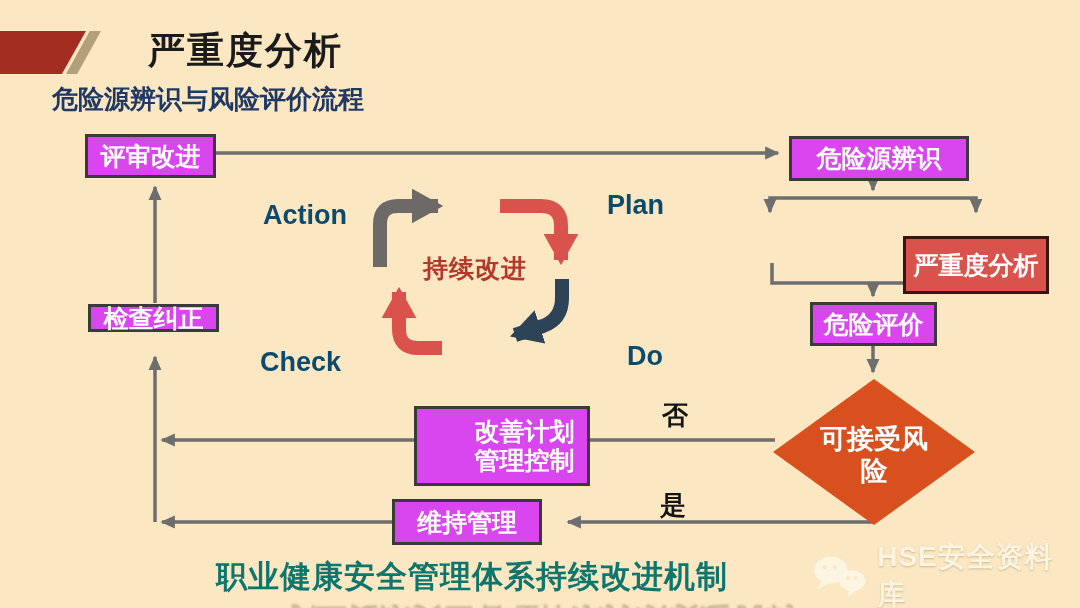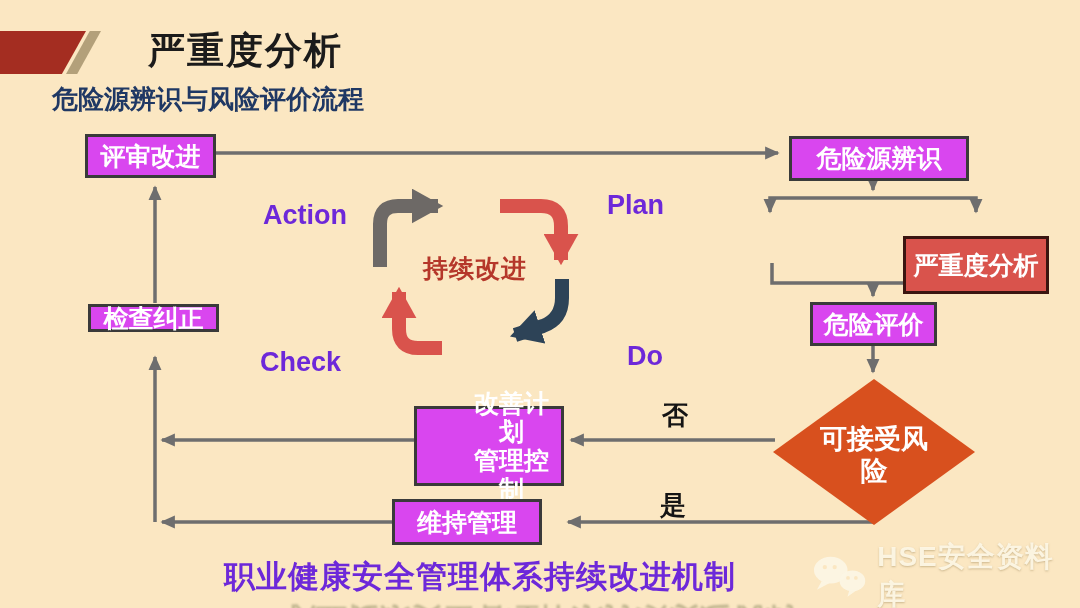--- a/index.html
+++ b/index.html
@@ -19,41 +19,41 @@
     background:#d946ef;border:3px solid #3A3A3A;color:#fff;font-weight:bold;font-size:25px;
     text-align:center;line-height:1.15;box-sizing:border-box;}
   .node.red1{background:#D05020;border-color:#40180A;}
   .node.red2{background:#D9534C;border-color:#3A1510;}
   .n-review{left:85px;top:134px;width:131px;height:44px;}
   .n-hazard{left:789px;top:136px;width:180px;height:45px;}
   .n-freq{left:704px;top:220px;width:136px;height:43px;}
   .n-sev{left:903px;top:220px;width:146px;height:58px;margin-top:16px;}
   .n-riskeval{left:810px;top:302px;width:127px;height:44px;}
   .n-check{left:88px;top:304px;width:131px;height:28px;}
-  .n-improve{left:414px;top:406px;width:150px;height:80px;padding-left:45px;}
+  .n-improve{left:414px;top:406px;width:176px;height:80px;padding-left:45px;}
   .n-maintain{left:392px;top:499px;width:150px;height:46px;}
 
   .diamond-label{position:absolute;left:814px;top:423px;width:120px;color:#fff;font-weight:bold;
     font-size:27px;text-align:center;line-height:1.2;}
 
   
-  .lbl{position:absolute;font-weight:bold;color:#6d28d9;}
+  .lbl{position:absolute;font-weight:bold;color:#0c4a6e;}
   .l-action{left:263px;top:200px;font-size:27px;}
   .l-plan{left:607px;top:190px;font-size:27px;}
   .l-check{left:260px;top:347px;font-size:27px;}
   .l-do{left:627px;top:341px;font-size:27px;}
   .l-center{left:423px;top:252px;font-size:25px;color:#B5372A;letter-spacing:1px;}
   .l-no{left:662px;top:398px;font-size:26px;color:#141414;}
   .l-yes{left:660px;top:488px;font-size:26px;color:#141414;}
 
   svg.wires{position:absolute;left:0;top:0;pointer-events:none;}
 
   
   .caption{position:absolute;left:0;top:556px;width:944px;text-align:center;
-    font-size:31px;font-weight:bold;color:#6d28d9;letter-spacing:1px;margin-left:8px;}
+    font-size:31px;font-weight:bold;color:#0f766e;letter-spacing:1px;}
   .caption-reflect{position:absolute;left:0;top:640px;width:1080px;text-align:center;
     font-size:31px;font-weight:bold;color:#7a7a52;letter-spacing:1px;
     transform:scaleY(-1);transform-origin:top;opacity:.45;filter:blur(1px);}
 
   
   .wm{position:absolute;left:810px;top:538px;display:flex;align-items:center;}
   .wm-text{font-size:28px;font-weight:bold;color:rgba(253,247,229,.95);letter-spacing:1px;
     text-shadow:0 1px 2px rgba(170,145,100,.55);margin-left:6px;}
 </style>
 </head>

